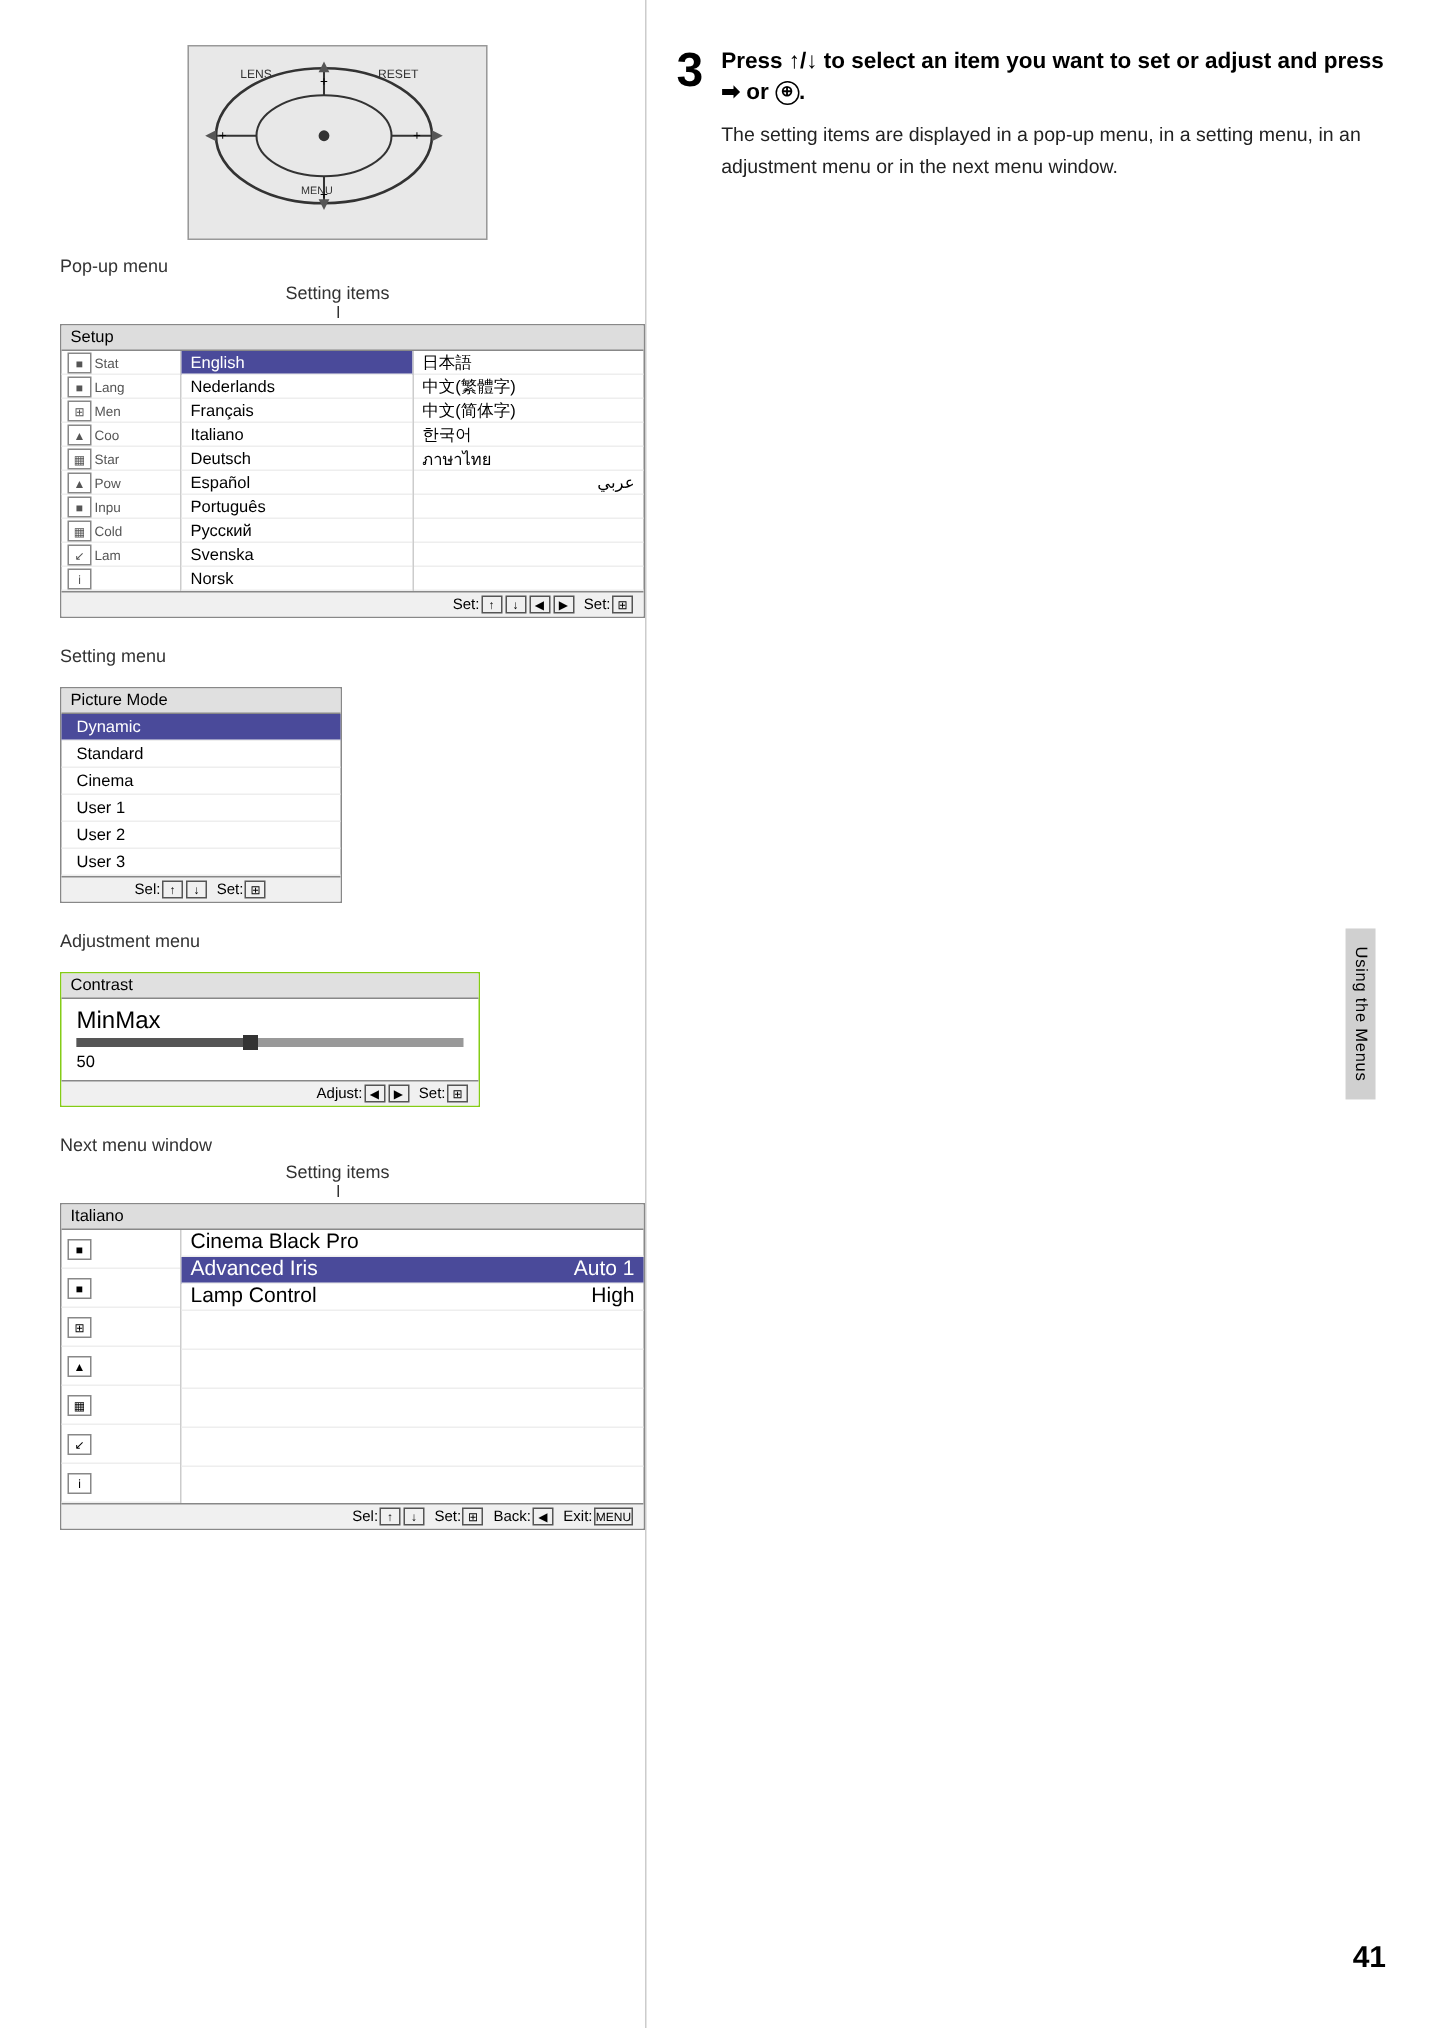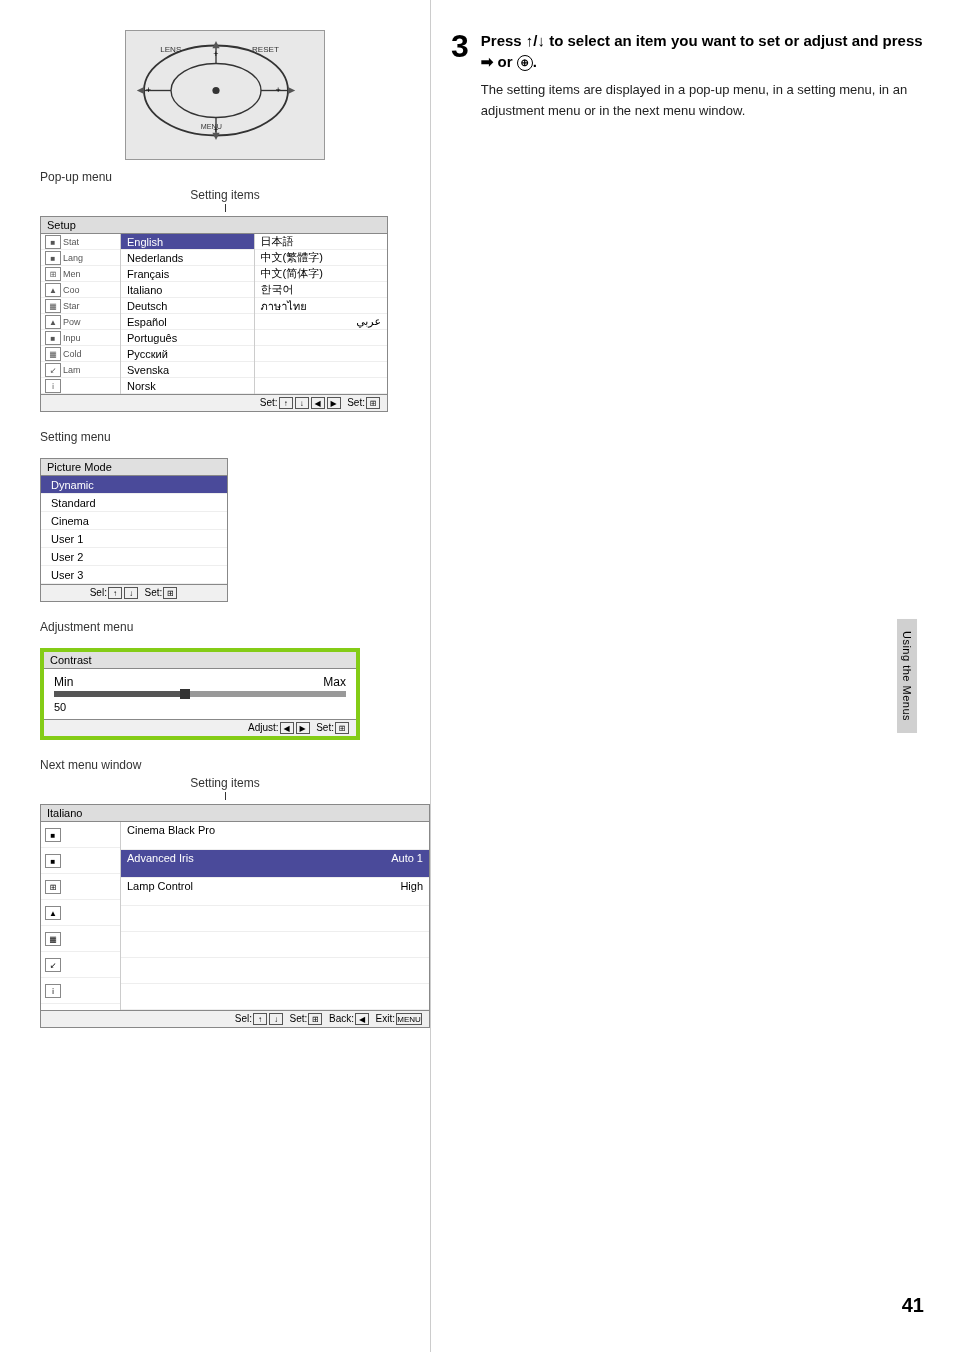--- a/index.html
+++ b/index.html
@@ -94,21 +94,21 @@
     .menu-box-title {
       background: #e0e0e0;
       border-bottom: 1px solid #888;
       padding: 2px 6px;
       font-size: 11px;
       font-weight: normal;
     }
 
     
     .popup-menu {
-      width: 348px;
+      width: 390px;
       border: 1px solid #888;
       margin-top: 14px;
       font-size: 11px;
       background: #fff;
     }
 
     .popup-menu-header {
       background: #ddd;
       border-bottom: 1px solid #888;
       padding: 2px 6px;
@@ -207,42 +207,42 @@
     .setting-menu-footer {
       border-top: 1px solid #888;
       padding: 2px 6px;
       font-size: 10px;
       text-align: center;
       background: #f0f0f0;
     }
 
     
     .adj-menu {
-      width: 320px;
-      border: 4px solid #84cc16;
+      width: 280px;
+      border: 1px solid #84cc16;
       font-size: 11px;
       background: #fff;
       margin-top: 14px;
     }
 
     .adj-menu-title {
       background: #e0e0e0;
       border-bottom: 1px solid #888;
       padding: 2px 6px;
       font-size: 11px;
     }
 
     .adj-menu-content {
       padding: 6px 10px;
     }
 
     .adj-slider-labels {
       display: flex;
-      justify-content: space-between;
-      font-size: 12px;
+      justify-content: flex-start;
+      font-size: 16px;
       margin-bottom: 2px;
     }
 
     .adj-slider-track {
       width: 100%;
       height: 6px;
       background: #999;
       position: relative;
       margin-bottom: 4px;
     }
@@ -307,25 +307,25 @@
       align-items: center;
     }
 
     .next-menu-right {
       flex: 1;
       padding: 0;
     }
 
     .next-menu-right-row {
       padding: 2px 6px;
-      height: 28px;
-      display: flex;
-      align-items: flex-start;
+      height: 18px;
+      display: flex;
+      align-items: flex-end;
       border-bottom: 1px solid #eee;
-      font-size: 11px;
+      font-size: 14px;
     }
 
     .next-menu-right-row.highlighted {
       background: #4a4a9a;
       color: #fff;
     }
 
     .next-menu-right-row .row-value {
       margin-left: auto;
     }

